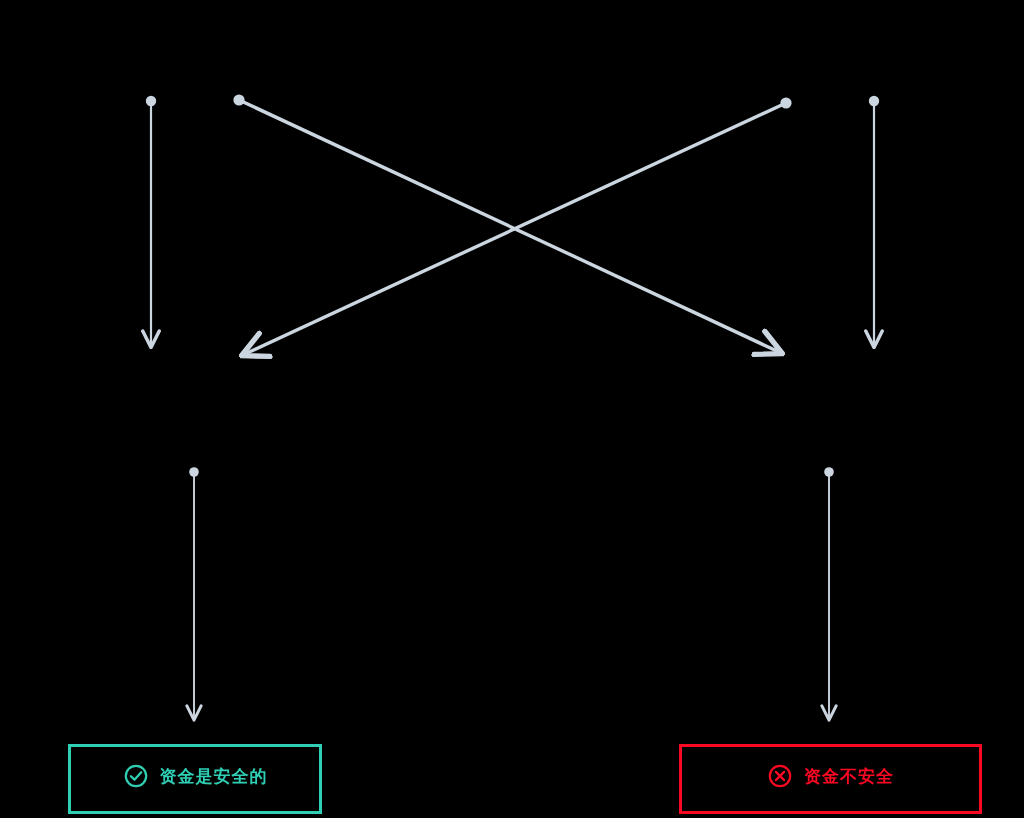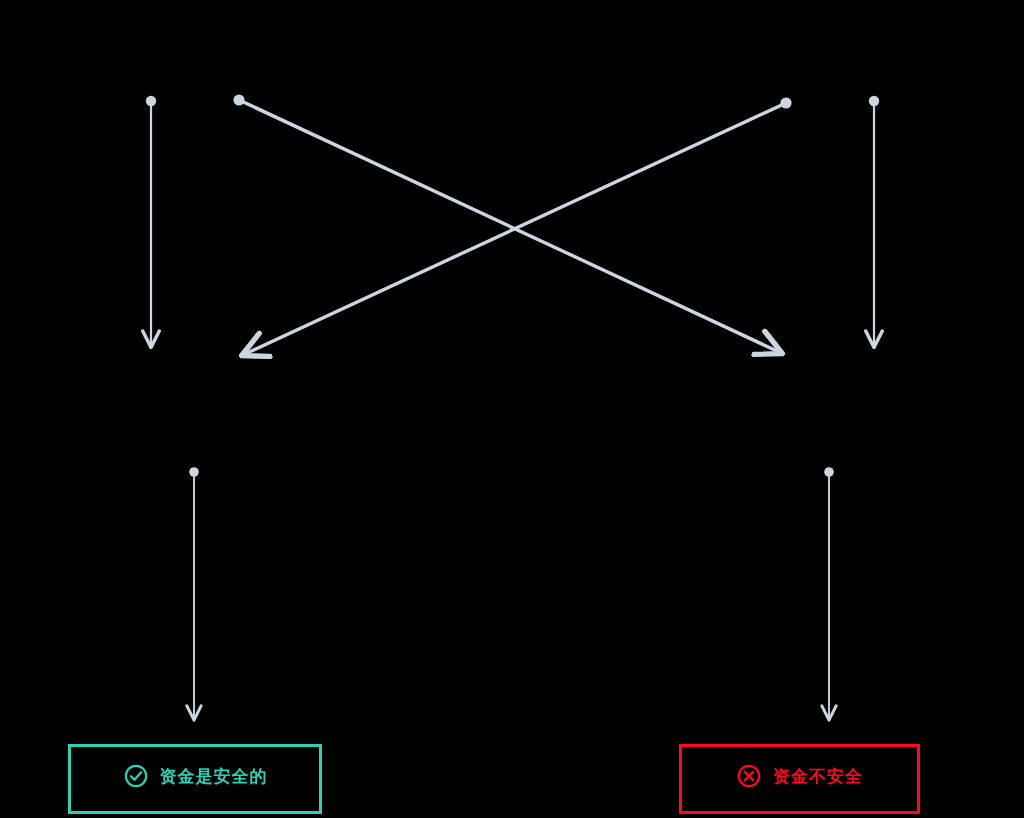--- a/index.html
+++ b/index.html
@@ -59,21 +59,21 @@
     left: 68px;
     top: 744px;
     width: 254px;
     height: 70px;
     border: 3px solid #2ecfb4;
   }
   #box-safe .outcome-label { color: #2ecfb4; }
   #box-unsafe {
     left: 679px;
     top: 744px;
-    width: 241px;
+    width: 303px;
     height: 70px;
     border: 3px solid #fb0822;
   }
   #box-unsafe .outcome-label { color: #fb0822; }
 </style>
 </head>
 <body>
 
 <div id="canvas">
 

